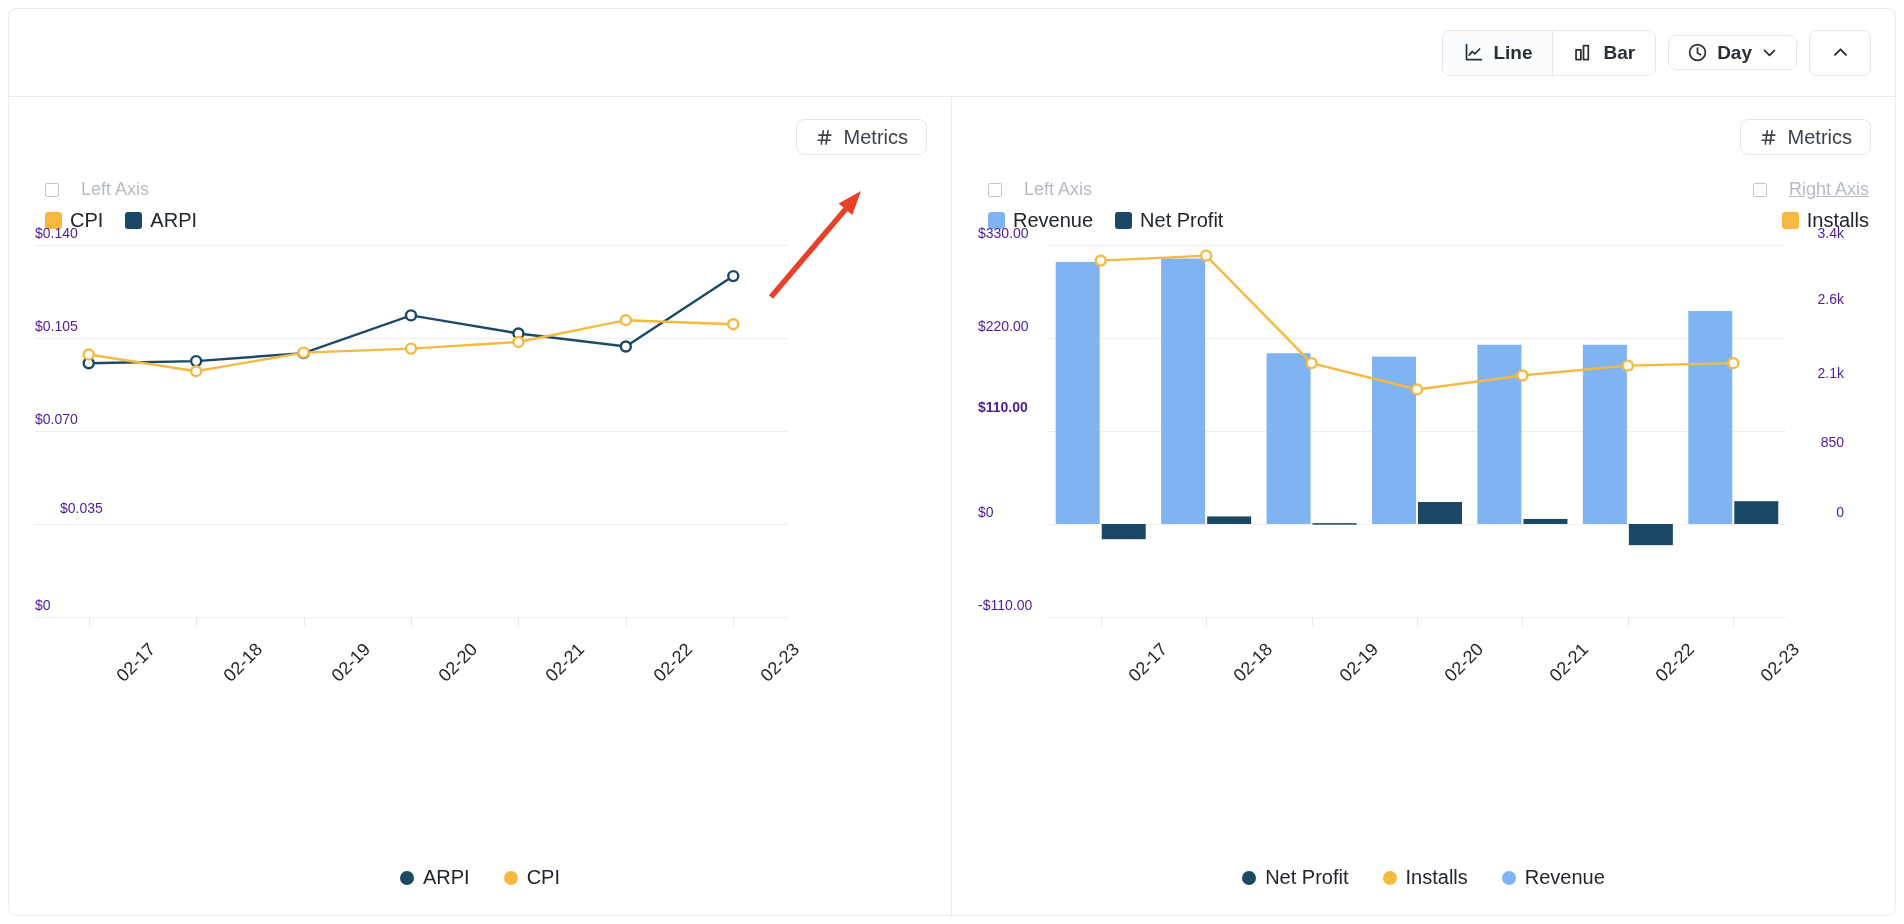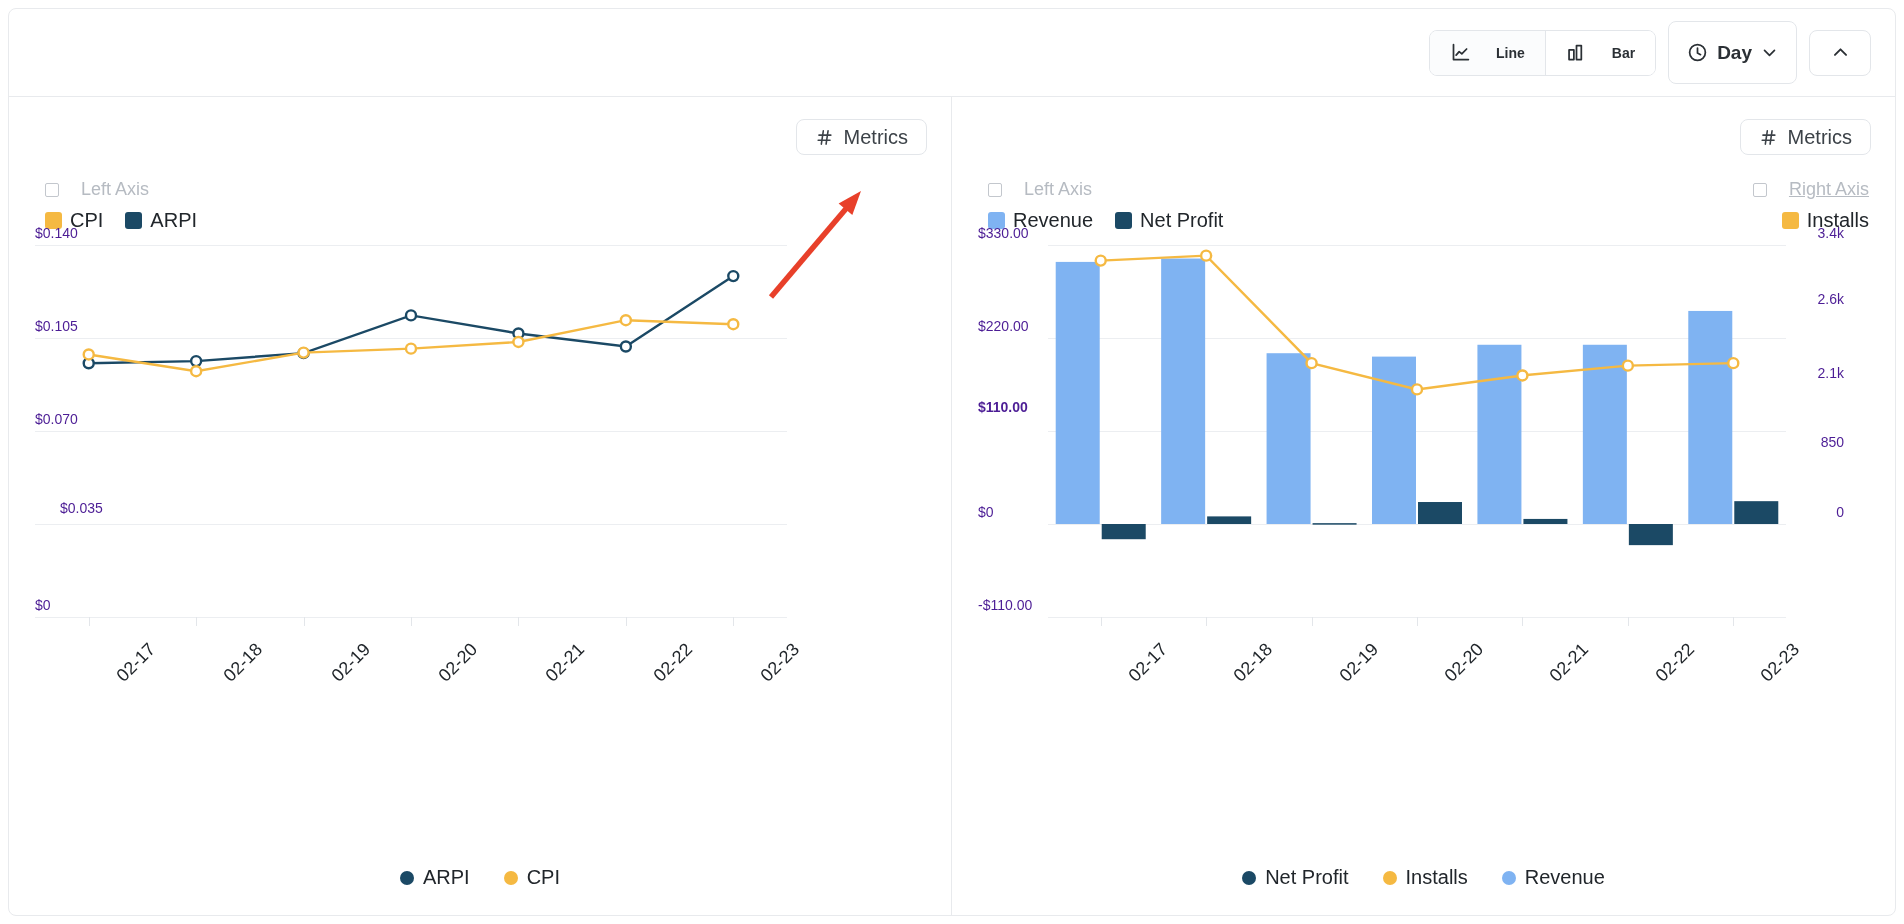--- a/index.html
+++ b/index.html
@@ -31,41 +31,41 @@
   }
   .seg-group {
     display: flex;
     border: 1px solid #e3e6ea;
     border-radius: 8px;
     overflow: hidden;
     height: 46px;
     background: #fff;
   }
   .seg-btn {
-    display: flex; align-items: center; gap: 25px;
+    display: flex; align-items: center; gap: 9px;
     padding: 0 20px;
-    font-size: 14px;
+    font-size: 19px;
     font-weight: 700;
     color: #2b3035;
     background: #fbfcfd;
     border: none;
     border-right: 1px solid #e3e6ea;
     cursor: pointer;
     height: 100%;
   }
   .seg-btn:last-child { border-right: none; }
   .seg-btn.plain { background: #ffffff; }
   .seg-btn.disabled {
     background: #f0f1f4;
     color: #a9afb8;
     cursor: default;
   }
   .pill-btn {
     display: flex; align-items: center; gap: 9px;
-    height: 63px;
+    height: 35px;
     padding: 0 18px;
     font-size: 19px; font-weight: 700; color: #2b3035;
     background: #fff;
     border: 1px solid #e3e6ea;
     border-radius: 8px;
     cursor: pointer;
   }
   .icon-btn {
     width: 62px; height: 46px;
     background: #fff;

